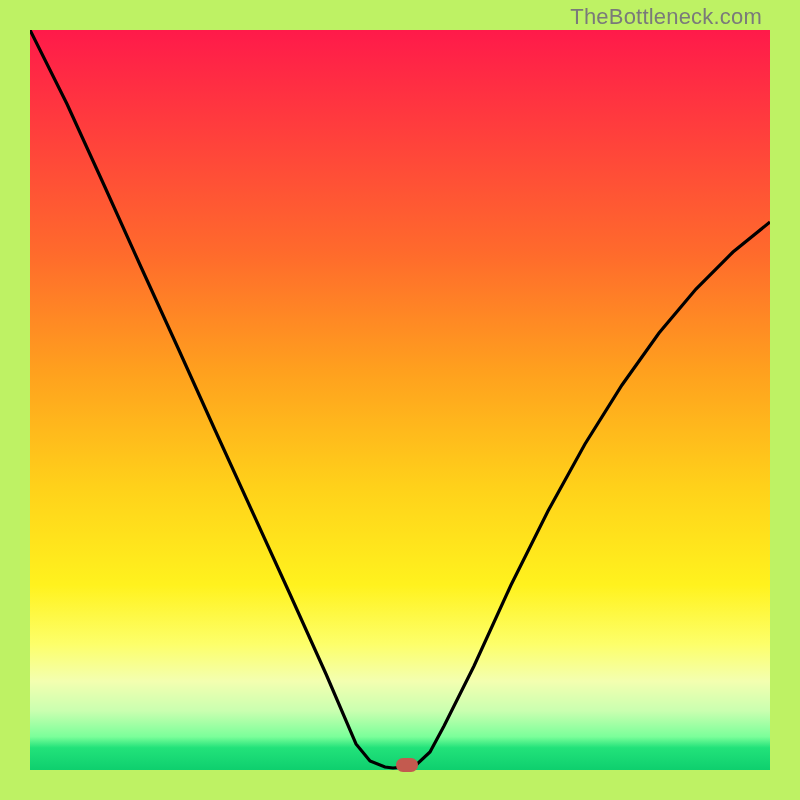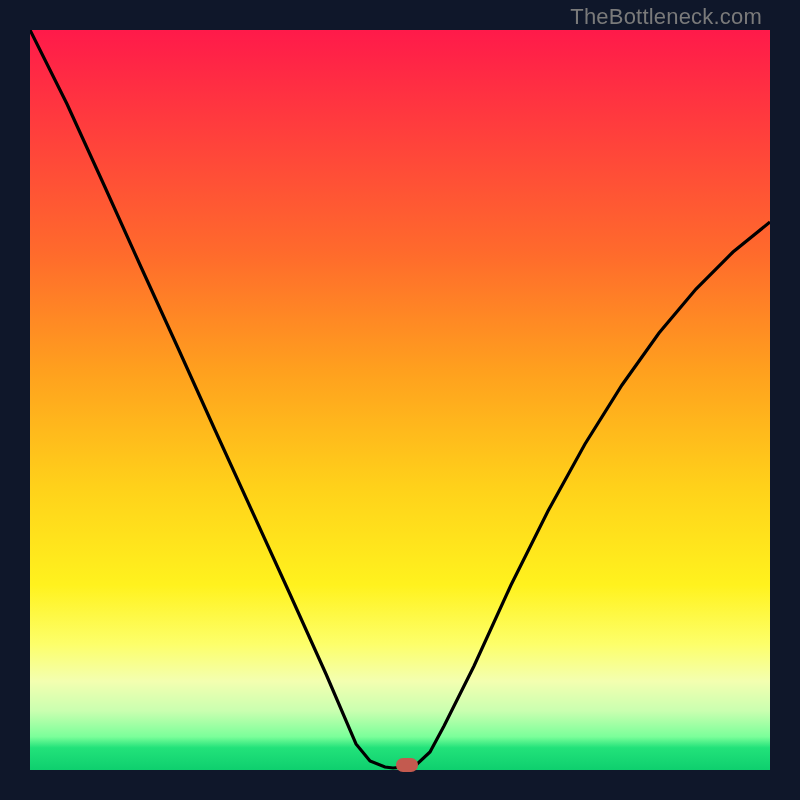--- a/index.html
+++ b/index.html
@@ -7,21 +7,21 @@
     padding: 0;
     width: 800px;
     height: 800px;
     background: #000;
     font-family: Arial, Helvetica, sans-serif;
   }
   .frame {
     position: relative;
     width: 800px;
     height: 800px;
-    background: #0f172a;
+    background: #bef264;
   }
   .plot-area {
     position: absolute;
     left: 30px;
     top: 30px;
     width: 740px;
     height: 740px;
     
     background: linear-gradient(
       to bottom,

